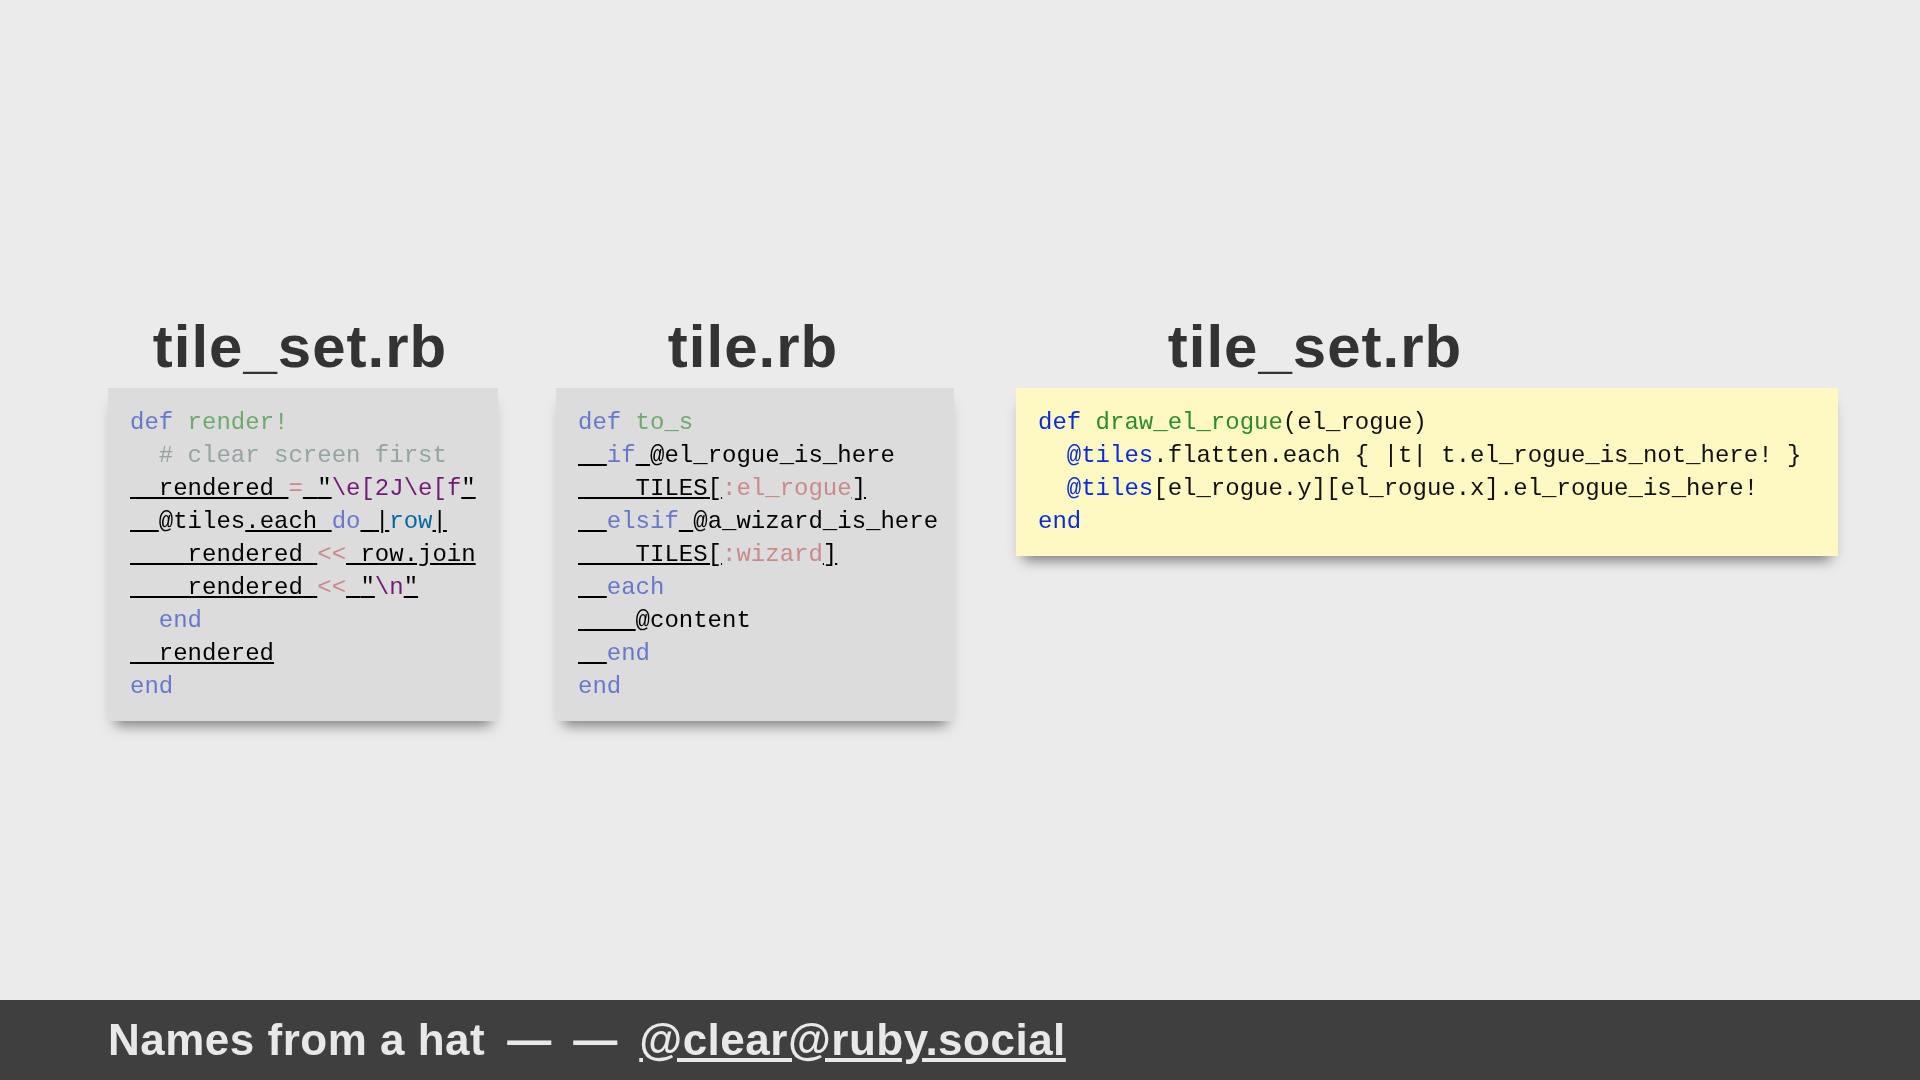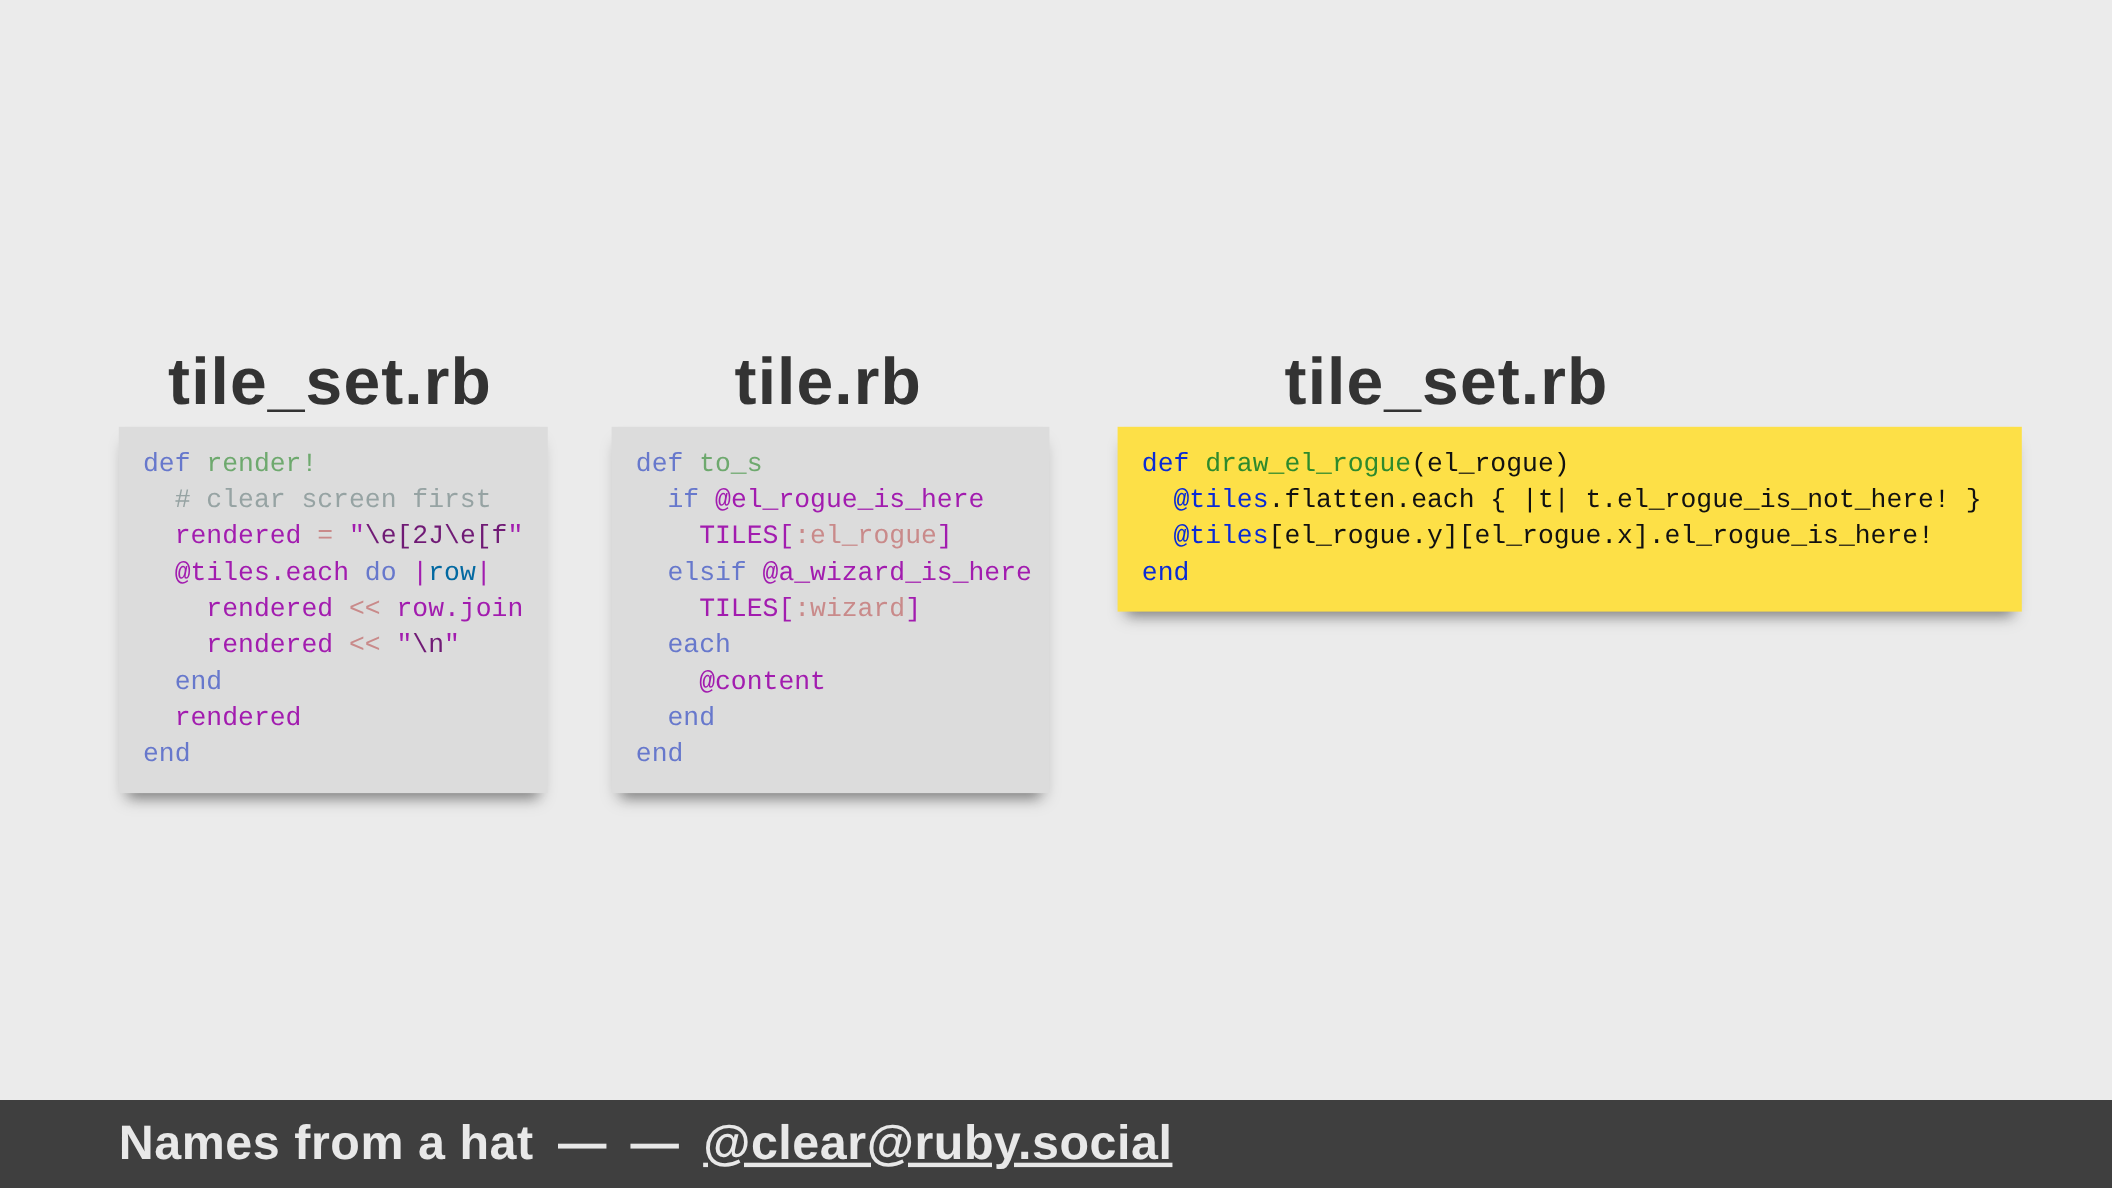--- a/index.html
+++ b/index.html
@@ -37,44 +37,44 @@
     line-height: 33px;
     white-space: pre;
     box-shadow: 0 10px 14px -6px rgba(0,0,0,0.35),
                 0 14px 10px -10px rgba(0,0,0,0.18);
   }
   .card-dim {
     background: #dcdcdc;
     color: #666;
   }
   .card-bright {
-    background: #fde047;
+    background: #fef9c3;
     color: #222;
   }
   .card-1 { left: 108px; top: 388px; width: 390px; }
   .card-2 { left: 556px; top: 388px; width: 398px; }
   .card-3 { left: 1016px; top: 388px; width: 822px; }
 
   .code { display: block; }
 
   
   .b-kw   { color: #0a2bd6; }
   .b-def  { color: #2d8a2d; }
   .b-pun  { color: #111; }
 
   
   .d-kw   { color: #6778cc; }
   .d-def  { color: #6ea96e; }
   .d-com  { color: #96a3a3; }
   .d-str  { color: #701a75; }
-  .d-ivar { color: #a21caf; }
+  .d-ivar { color: #000000; }
   .d-op   { color: #c98a8a; }
   .d-par  { color: #0369a1; }
   .d-sym  { color: #c98a8a; margin-top: 24px; }
-  .d-txt  { color: #a21caf; }
+  .d-txt  { color: #000000; text-decoration: underline; }
 
   .footer {
     position: absolute;
     left: 0; right: 0; bottom: 0;
     height: 80px;
     background: #3f3f3f;
     display: flex;
     align-items: center;
     padding-left: 108px;
     gap: 22px;

